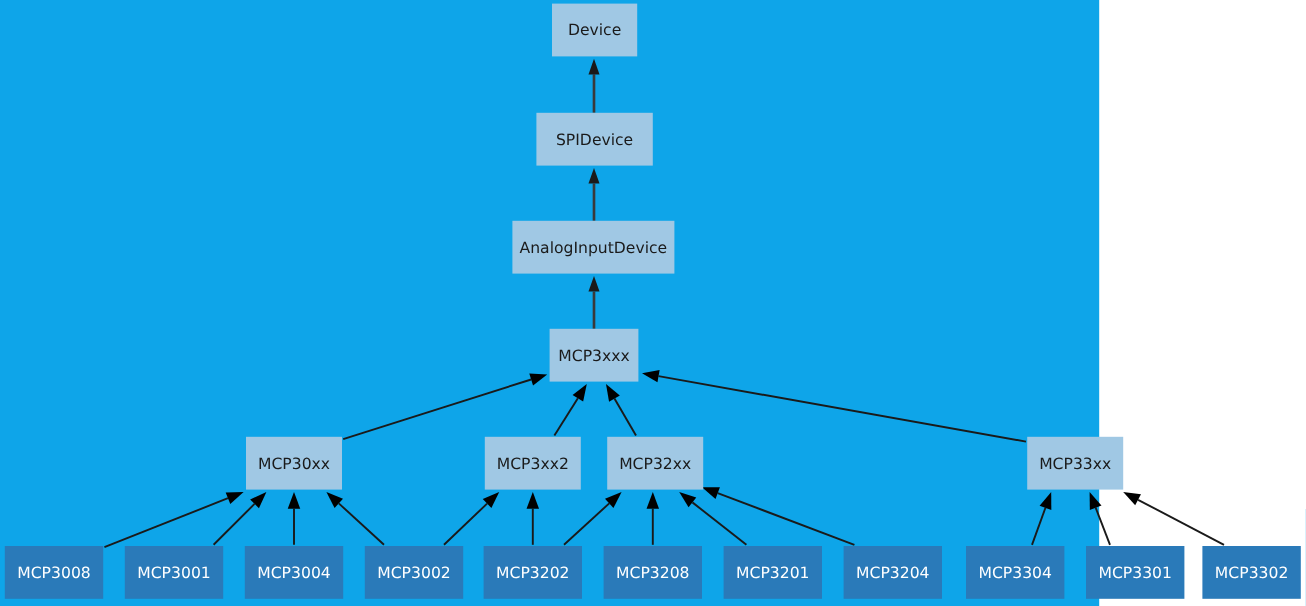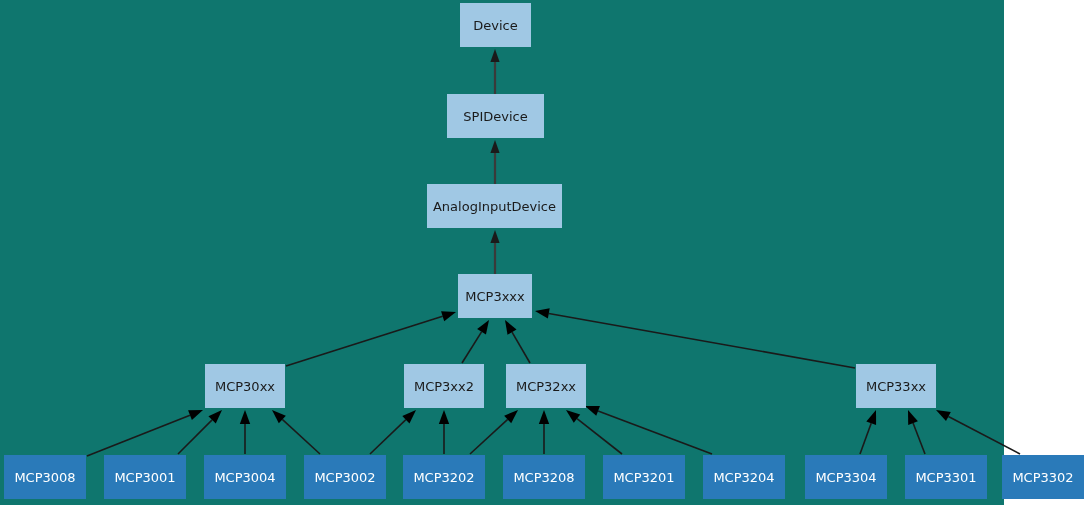--- a/index.html
+++ b/index.html
@@ -8,23 +8,23 @@
     background: #ffffff;
   }
   body {
     width: 1088px;
     height: 505px;
     font-family: "DejaVu Sans", sans-serif;
     overflow: hidden;
   }
   #diagram-root {
     position: relative;
-    width: 1004px;
+    width: 916px;
     height: 505px;
-    background: #0f766e;
+    background: #0ea5e9;
   }
   svg#class-diagram {
     display: block;
     width: 1088px;
     height: 505px;
   }
   .node-box {
     stroke: none;
   }
   .node-label {

